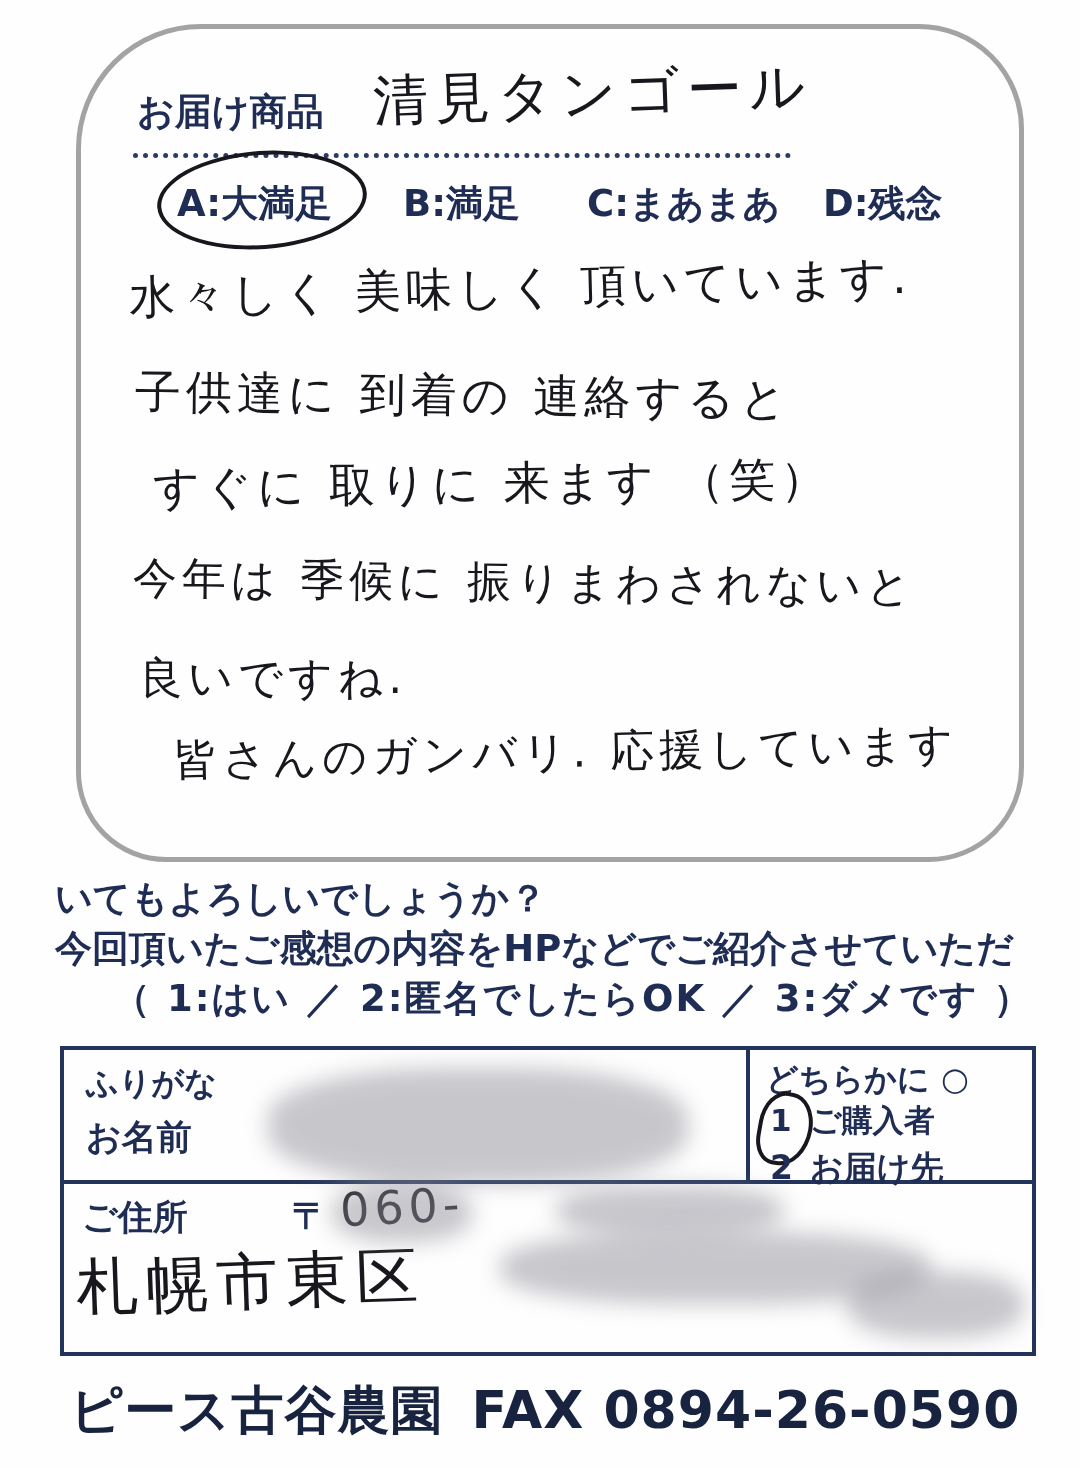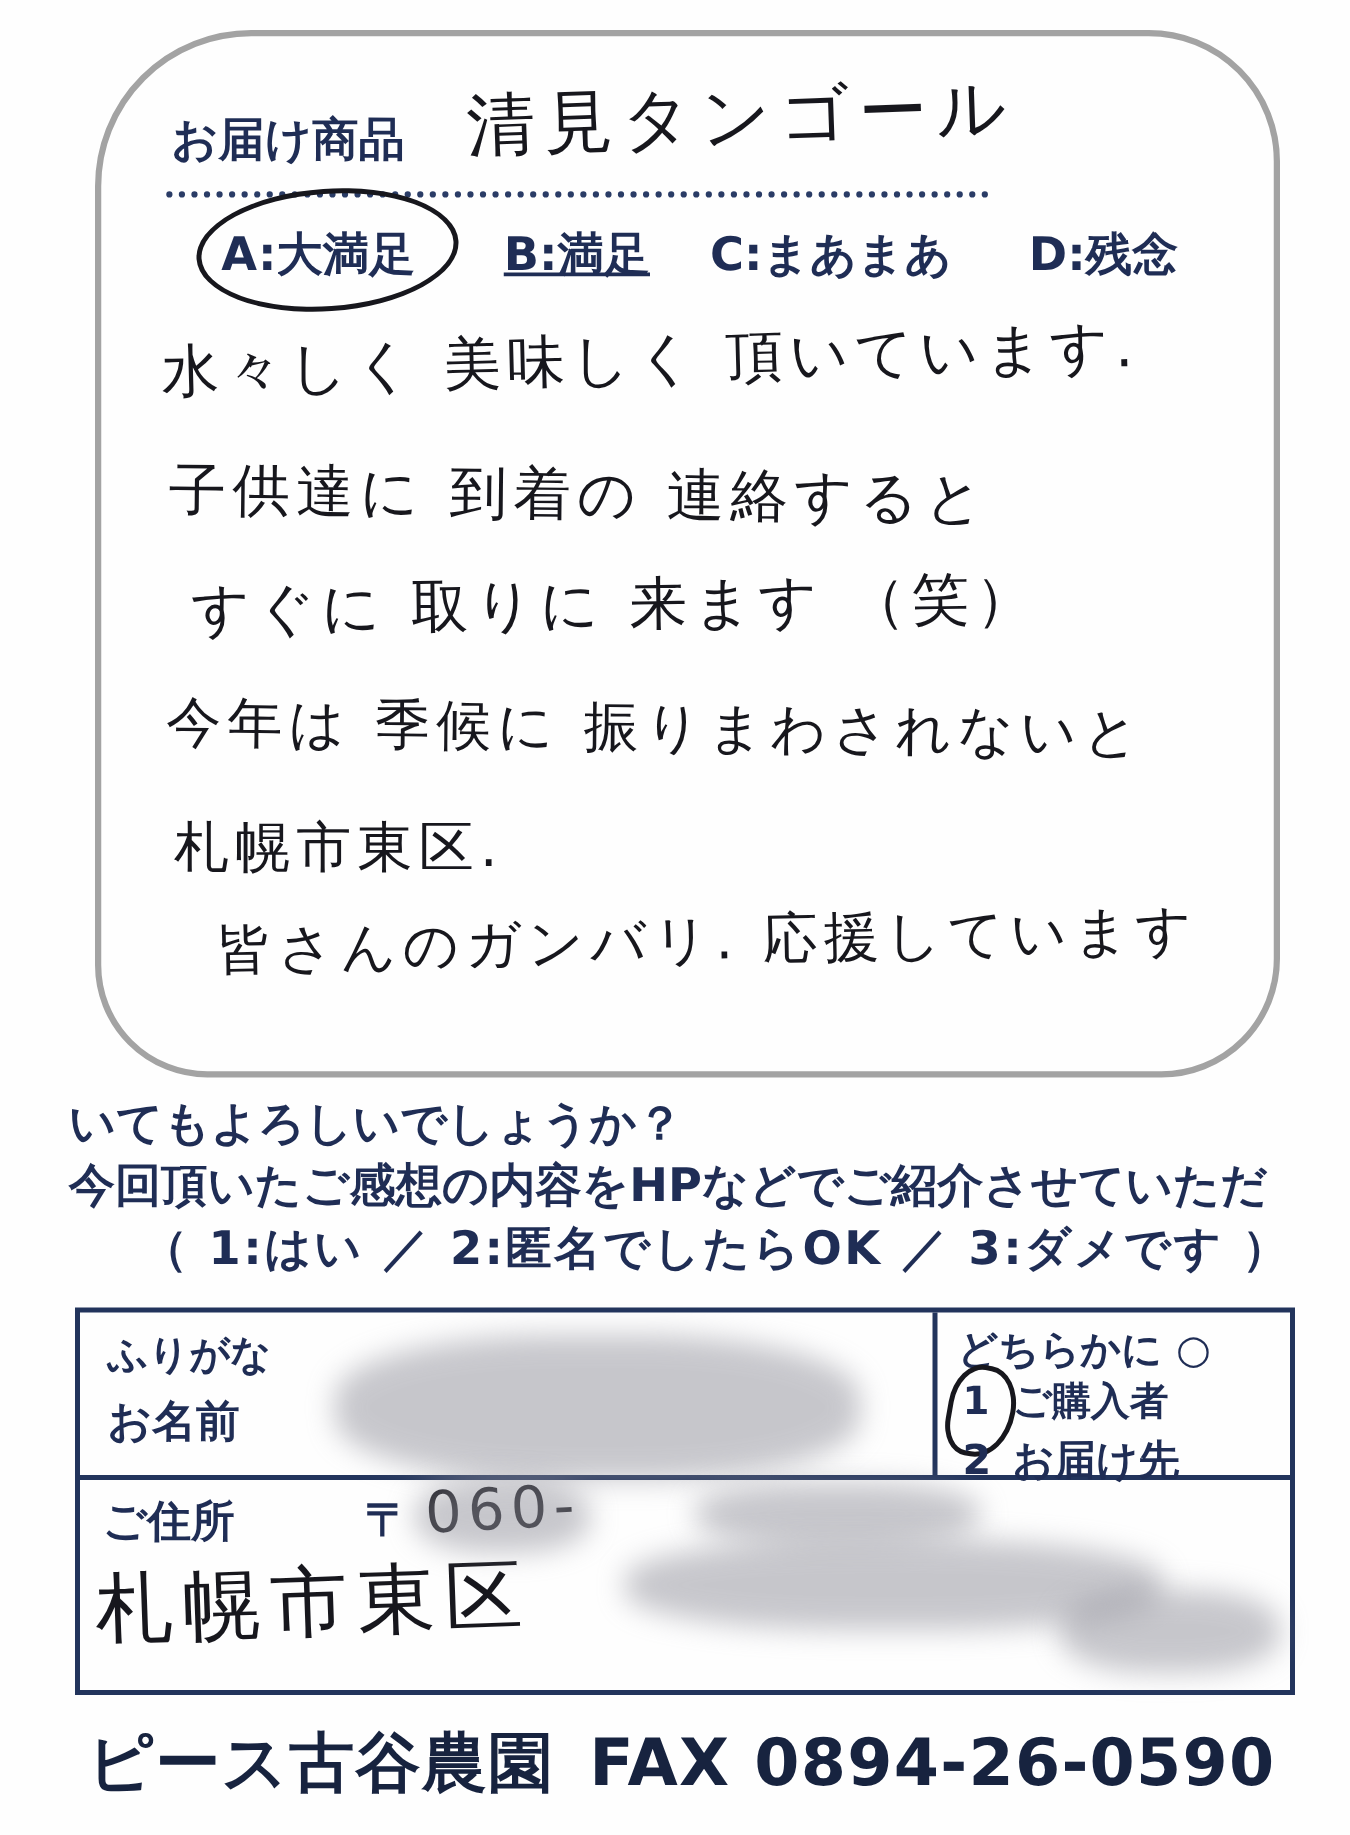--- a/index.html
+++ b/index.html
@@ -22,22 +22,22 @@
     box-sizing:border-box;
   }
   .product-label{position:absolute;left:56px;top:58px;font-size:37px;}
   .product-value{position:absolute;left:292px;top:28px;font-size:55px;transform:rotate(-2deg);letter-spacing:7px;}
   .product-underline{
     position:absolute;left:52px;top:76px;width:658px;height:48px;
     border-bottom:5px dotted #2a3c66;
   }
   .rating{position:absolute;top:150px;font-size:37px;white-space:nowrap;}
   .rating-a{left:96px;}
-  .rating-b{left:322px;text-decoration:underline;}
-  .rating-c{left:487px;}
+  .rating-b{left:322px;}
+  .rating-c{left:506px;}
   .rating-d{left:742px;}
   .circle-a{
     position:absolute;left:76px;top:122px;width:202px;height:90px;
     border:4px solid #17171d;border-radius:50%;
     transform:rotate(-4deg);
   }
   .fb{position:absolute;font-size:46px;}
   .fb1{left:48px;top:228px;transform:rotate(-1.5deg);}
   .fb2{left:54px;top:336px;transform:rotate(0.6deg);}
   .fb3{left:72px;top:424px;transform:rotate(-0.8deg);}
@@ -97,21 +97,21 @@
   <div class="circle-a"></div>
   <span class="print rating rating-a">A:大満足</span>
   <span class="print rating rating-b">B:満足</span>
   <span class="print rating rating-c">C:まあまあ</span>
   <span class="print rating rating-d">D:残念</span>
 
   <div class="hand fb fb1">水々しく 美味しく 頂いています.</div>
   <div class="hand fb fb2">子供達に 到着の 連絡すると</div>
   <div class="hand fb fb3">すぐに 取りに 来ます （笑）</div>
   <div class="hand fb fb4">今年は 季候に 振りまわされないと</div>
-  <div class="hand fb fb5">札幌市東区.</div>
+  <div class="hand fb fb5">良いですね.</div>
   <div class="hand fb fb6">皆さんのガンバリ. 応援しています</div>
 </div>
 
 <div class="consent print">
   <div>いてもよろしいでしょうか？</div>
   <div>今回頂いたご感想の内容をHPなどでご紹介させていただ</div>
   <div class="consent-options">（ 1:はい ／ 2:匿名でしたらOK ／ 3:ダメです ）</div>
 </div>
 
 <div class="recipient-table">

